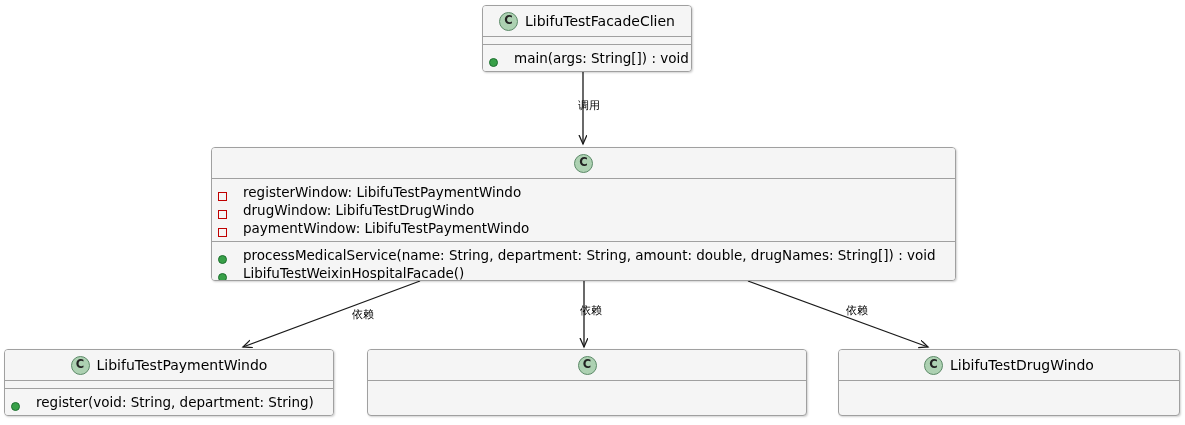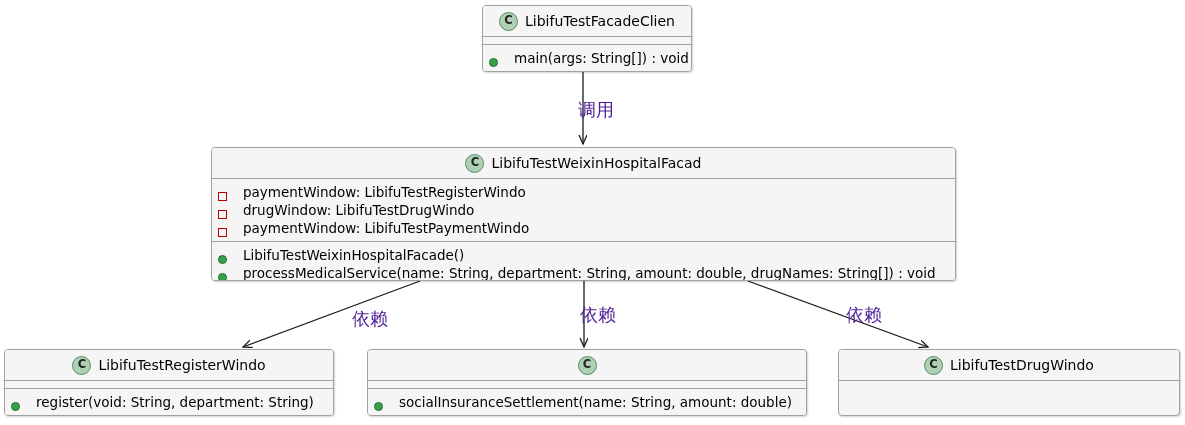--- a/index.html
+++ b/index.html
@@ -100,22 +100,22 @@
     box-sizing: border-box;
   }
   .vis-public {
     border-radius: 50%;
     background: #38a048;
     border: 1px solid #1e7030;
     box-sizing: border-box;
   }
   .edge-label {
     position: absolute;
-    font-size: 18px;
-    color: #4c1d95;
+    font-size: 11px;
+    color: #000000;
     white-space: nowrap;
     font-family: "DejaVu Sans", "Liberation Sans", sans-serif;
   }
 </style>
 </head>
 <body>
 
 <div id="canvas">
 
   <svg class="edges" viewBox="0 0 1185 425">
@@ -152,73 +152,66 @@
       <div class="member">
         <span class="vis-marker vis-public"></span>
         <span>main(args: String[]) : void</span>
       </div>
     </div>
   </div>
 
   <div class="uml-class" style="left:211px; top:147px; width:745px; height:134px;">
     <div class="uml-header">
       <span class="class-icon">C</span>
-      <span class="class-name">LibifuTestWeixinHospitalFacad</span>
     </div>
     <div class="uml-compartment">
       <div class="member">
         <span class="vis-marker vis-private"></span>
-        <span>paymentWindow: LibifuTestRegisterWindo</span>
+        <span>registerWindow: LibifuTestPaymentWindo</span>
       </div>
       <div class="member">
         <span class="vis-marker vis-private"></span>
         <span>drugWindow: LibifuTestDrugWindo</span>
       </div>
       <div class="member">
         <span class="vis-marker vis-private"></span>
         <span>paymentWindow: LibifuTestPaymentWindo</span>
       </div>
     </div>
     <div class="uml-compartment bordered">
       <div class="member">
         <span class="vis-marker vis-public"></span>
+        <span>processMedicalService(name: String, department: String, amount: double, drugNames: String[]) : void</span>
+      </div>
+      <div class="member">
+        <span class="vis-marker vis-public"></span>
         <span>LibifuTestWeixinHospitalFacade()</span>
       </div>
-      <div class="member">
-        <span class="vis-marker vis-public"></span>
-        <span>processMedicalService(name: String, department: String, amount: double, drugNames: String[]) : void</span>
-      </div>
     </div>
   </div>
 
   <div class="uml-class" style="left:4px; top:349px; width:330px; height:67px;">
     <div class="uml-header">
       <span class="class-icon">C</span>
-      <span class="class-name">LibifuTestRegisterWindo</span>
+      <span class="class-name">LibifuTestPaymentWindo</span>
     </div>
     <div class="uml-compartment empty"></div>
     <div class="uml-compartment bordered">
       <div class="member">
         <span class="vis-marker vis-public"></span>
         <span>register(void: String, department: String)</span>
       </div>
     </div>
   </div>
 
   <div class="uml-class" style="left:367px; top:349px; width:440px; height:67px;">
     <div class="uml-header">
       <span class="class-icon">C</span>
     </div>
     <div class="uml-compartment empty"></div>
-    <div class="uml-compartment bordered">
-      <div class="member">
-        <span class="vis-marker vis-public"></span>
-        <span>socialInsuranceSettlement(name: String, amount: double)</span>
-      </div>
-    </div>
   </div>
 
   <div class="uml-class" style="left:838px; top:349px; width:342px; height:67px;">
     <div class="uml-header">
       <span class="class-icon">C</span>
       <span class="class-name">LibifuTestDrugWindo</span>
     </div>
     <div class="uml-compartment empty"></div>
   </div>
 

